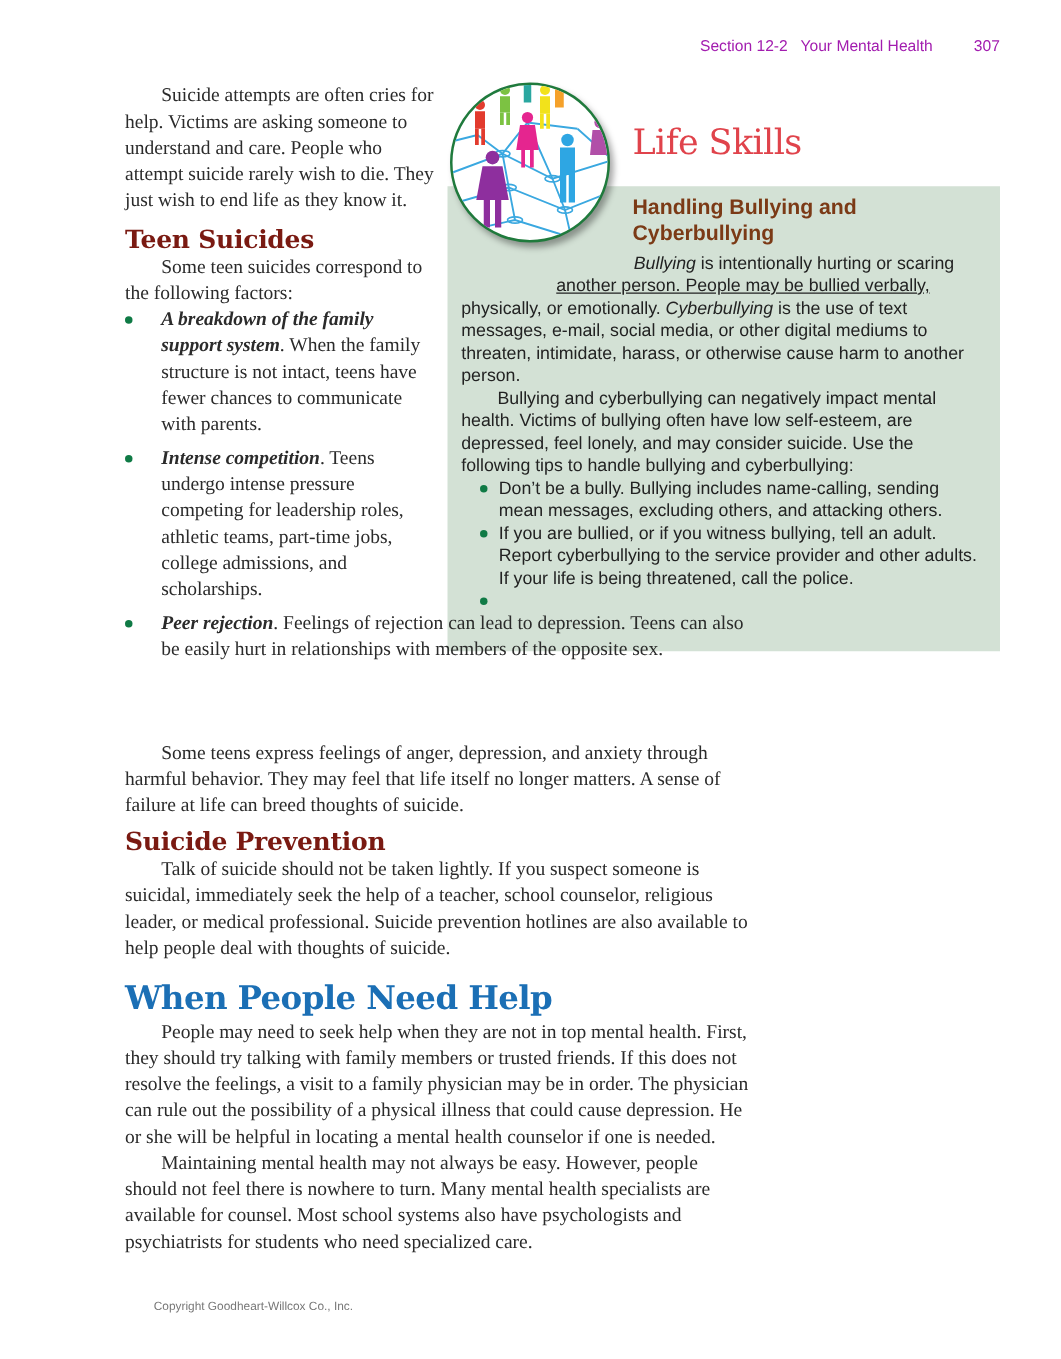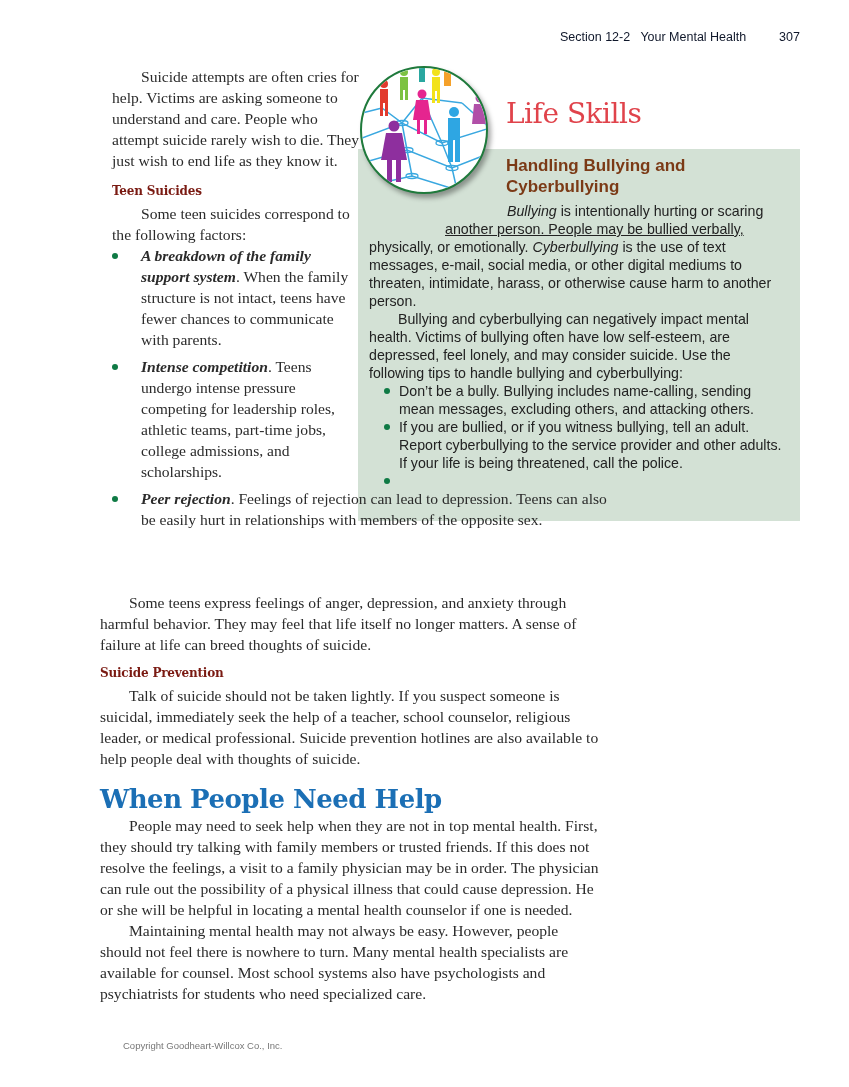--- a/index.html
+++ b/index.html
@@ -1,33 +1,33 @@
 <!DOCTYPE html>
 <html><head>
 <meta charset="utf-8">
 <style>
   * { box-sizing: border-box; margin: 0; padding: 0; }
   html, body { width: 849px; height: 1087px; background: #ffffff; overflow: hidden; }
   body { position: relative; font-family: "DejaVu Serif", "Liberation Serif", serif; color: #2b2b2b; }
 
   .running-head {
     position: absolute; top: 30px; left: 0; width: 849px; height: 18px;
-    font-family: "Liberation Sans", sans-serif; font-size: 12.5px; color: #0f172a;
+    font-family: "Liberation Sans", sans-serif; font-size: 12.5px; color: #a21caf;
   }
   .running-head .sec { position: absolute; left: 560px; top: 0; }
   .running-head .pg { position: absolute; left: 779px; top: 0; }
 
   .serif { font-family: "Liberation Serif", "DejaVu Serif", serif; font-size: 15.6px; line-height: 21px; color: #2b2b2b; }
   .indent { text-indent: 29px; }
 
-  .col-left { position: absolute; left: 112px; top: 66px; width: 250px; }
+  .col-left { position: absolute; left: 100px; top: 66px; width: 250px; }
   .col-left p { margin: 0; }
 
   .h-sub {
-    font-family: "DejaVu Serif", serif; font-weight: bold; font-size: 12px;
+    font-family: "DejaVu Serif", serif; font-weight: bold; font-size: 20px;
     color: #7a1a12; line-height: 20px; letter-spacing: -0.2px;
   }
   .h-main {
     font-family: "DejaVu Serif", serif; font-weight: bold; font-size: 26px;
     color: #1b6fb5; line-height: 32px; letter-spacing: -0.5px;
   }
 
   .bullet-list { list-style: none; }
   .bullet-list li { position: relative; padding-left: 29px; margin-top: 6px; }
   .bullet-list li .dot {

